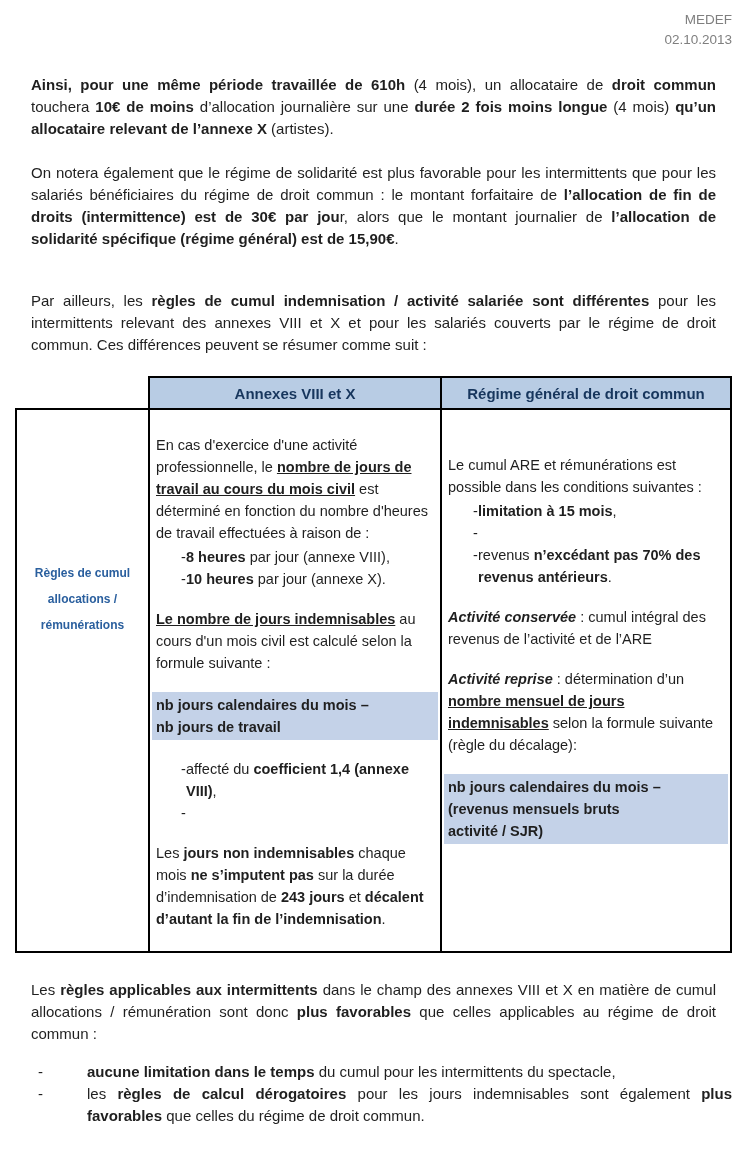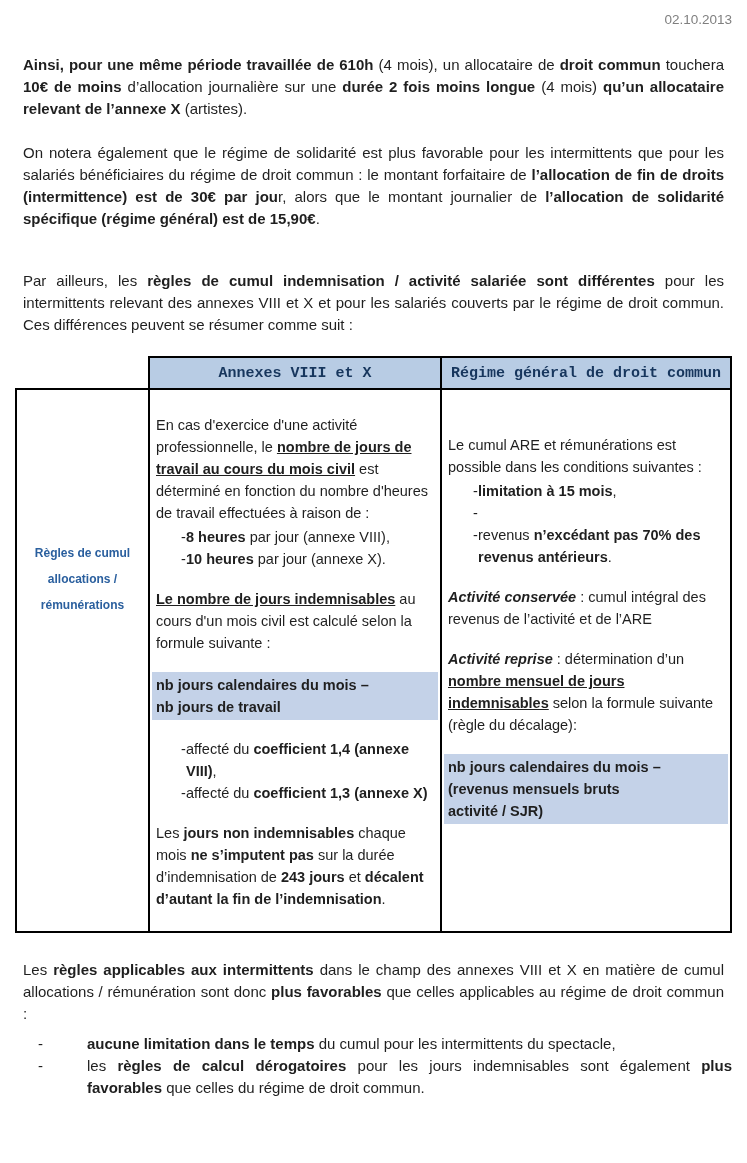--- a/index.html
+++ b/index.html
@@ -13,21 +13,21 @@
     font-family:"Liberation Sans", sans-serif;
     color:#1f1f1f;
   }
   .b { font-weight:bold; }
   .u { text-decoration:underline; }
   .i { font-style:italic; }
 
   .doc-header { text-align:right; font-size:13.5px; line-height:20px; color:var(--muted,#7f7f7f); }
 
   .para {
-    margin:8px; margin-top:22px;
+    margin:16px; margin-top:22px;
     font-size:15px; line-height:22px;
     text-align:justify;
   }
   .para.first { margin-top:24px; }
   .para.gap-large { margin-top:40px; }
 
   
   .tbl {
     margin-top:20px;
     display:grid;
@@ -35,21 +35,20 @@
   }
   .th {
     height:32px;
     box-sizing:border-box;
     display:flex; align-items:center; justify-content:center;
     background:var(--header-bg,#b8cce4);
     color:var(--header-text,#17365d);
     font-weight:bold; font-size:15px;
     border-top:2px solid var(--border,#000);
     border-left:2px solid var(--border,#000);
-    font-family:Liberation Mono, monospace;
   }
   .th-last { border-right:2px solid var(--border,#000); }
   .c-corner { background:#fff; }
 
   .c-label {
     box-sizing:border-box;
     border:2px solid var(--border,#000); border-right:none;
     padding:150px 8px 8px 8px;
     text-align:center;
     color:var(--label-text,#2a5f9e);
@@ -90,20 +89,21 @@
   .bullets { margin-top:0; font-size:15px; line-height:22px; }
   .bullets .dash-item .marker { flex:0 0 47px; padding-left:23px; }
   .bullets .dash-item .item-text { text-align:justify;margin-left:25px; }
 </style>
 </head>
 <body>
 
 <div class="page">
 
   <div class="doc-header">
+    <div>MEDEF</div>
     <div>02.10.2013</div>
   </div>
 
   <p class="para first"><span class="b">Ainsi, pour une même période travaillée de 610h </span><span>(4 mois), un allocataire de </span><span class="b">droit commun</span><span> touchera </span><span class="b">10€ de moins</span><span> d’allocation journalière sur une </span><span class="b">durée 2 fois moins longue</span><span> (4 mois) </span><span class="b">qu’un allocataire relevant de l’annexe X</span><span> (artistes).</span></p>
   <p class="para"><span>On notera également que le régime de solidarité est plus favorable pour les intermittents que pour les salariés bénéficiaires du régime de droit commun : le montant forfaitaire de </span><span class="b">l’allocation de fin de droits (intermittence) est de 30€ par jou</span><span>r, alors que le montant journalier de </span><span class="b">l’allocation de solidarité spécifique (régime général) est de 15,90€</span><span>.</span></p>
   <p class="para gap-large"><span>Par ailleurs, les </span><span class="b">règles de cumul indemnisation / activité salariée sont différentes</span><span> pour les intermittents relevant des annexes VIII et X et pour les salariés couverts par le régime de droit commun. Ces différences peuvent se résumer comme suit :</span></p>
 
   <div class="tbl">
     <div class="c-corner"></div>
     <div class="th">Annexes VIII et X</div>
@@ -125,21 +125,20 @@
         <div class="cell-p"><span class="b u">Le nombre de jours indemnisables</span><span> au cours d'un mois civil est calculé selon la formule suivante :</span></div>
         <div class="formula"><span class="b">nb jours calendaires du mois –
 nb jours de travail</span></div>
         <div class="dash-list">
           <div class="dash-item">
             <span class="marker">-</span>
             <span class="item-text"><span>affecté du </span><span class="b">coefficient 1,4 (annexe VIII)</span><span>,</span></span>
           </div>
           <div class="dash-item">
             <span class="marker">-</span>
-            <span class="item-text"><span>affecté du </span><span class="b">coefficient 1,3 (annexe X)</span></span>
           </div>
         </div>
         <div class="cell-p"><span>Les </span><span class="b">jours non indemnisables</span><span> chaque mois </span><span class="b">ne s’imputent pas</span><span> sur la durée d’indemnisation de </span><span class="b">243 jours</span><span> et </span><span class="b">décalent d’autant la fin de l’indemnisation</span><span>.</span></div>
       </div>
     <div class="c-body c-b3">
         <div class="cell-p"><span>Le cumul ARE et rémunérations est possible dans les conditions suivantes :</span></div>
         <div class="dash-list">
           <div class="dash-item">
             <span class="marker">-</span>
             <span class="item-text"><span class="b">limitation à 15 mois</span><span>,</span></span>

